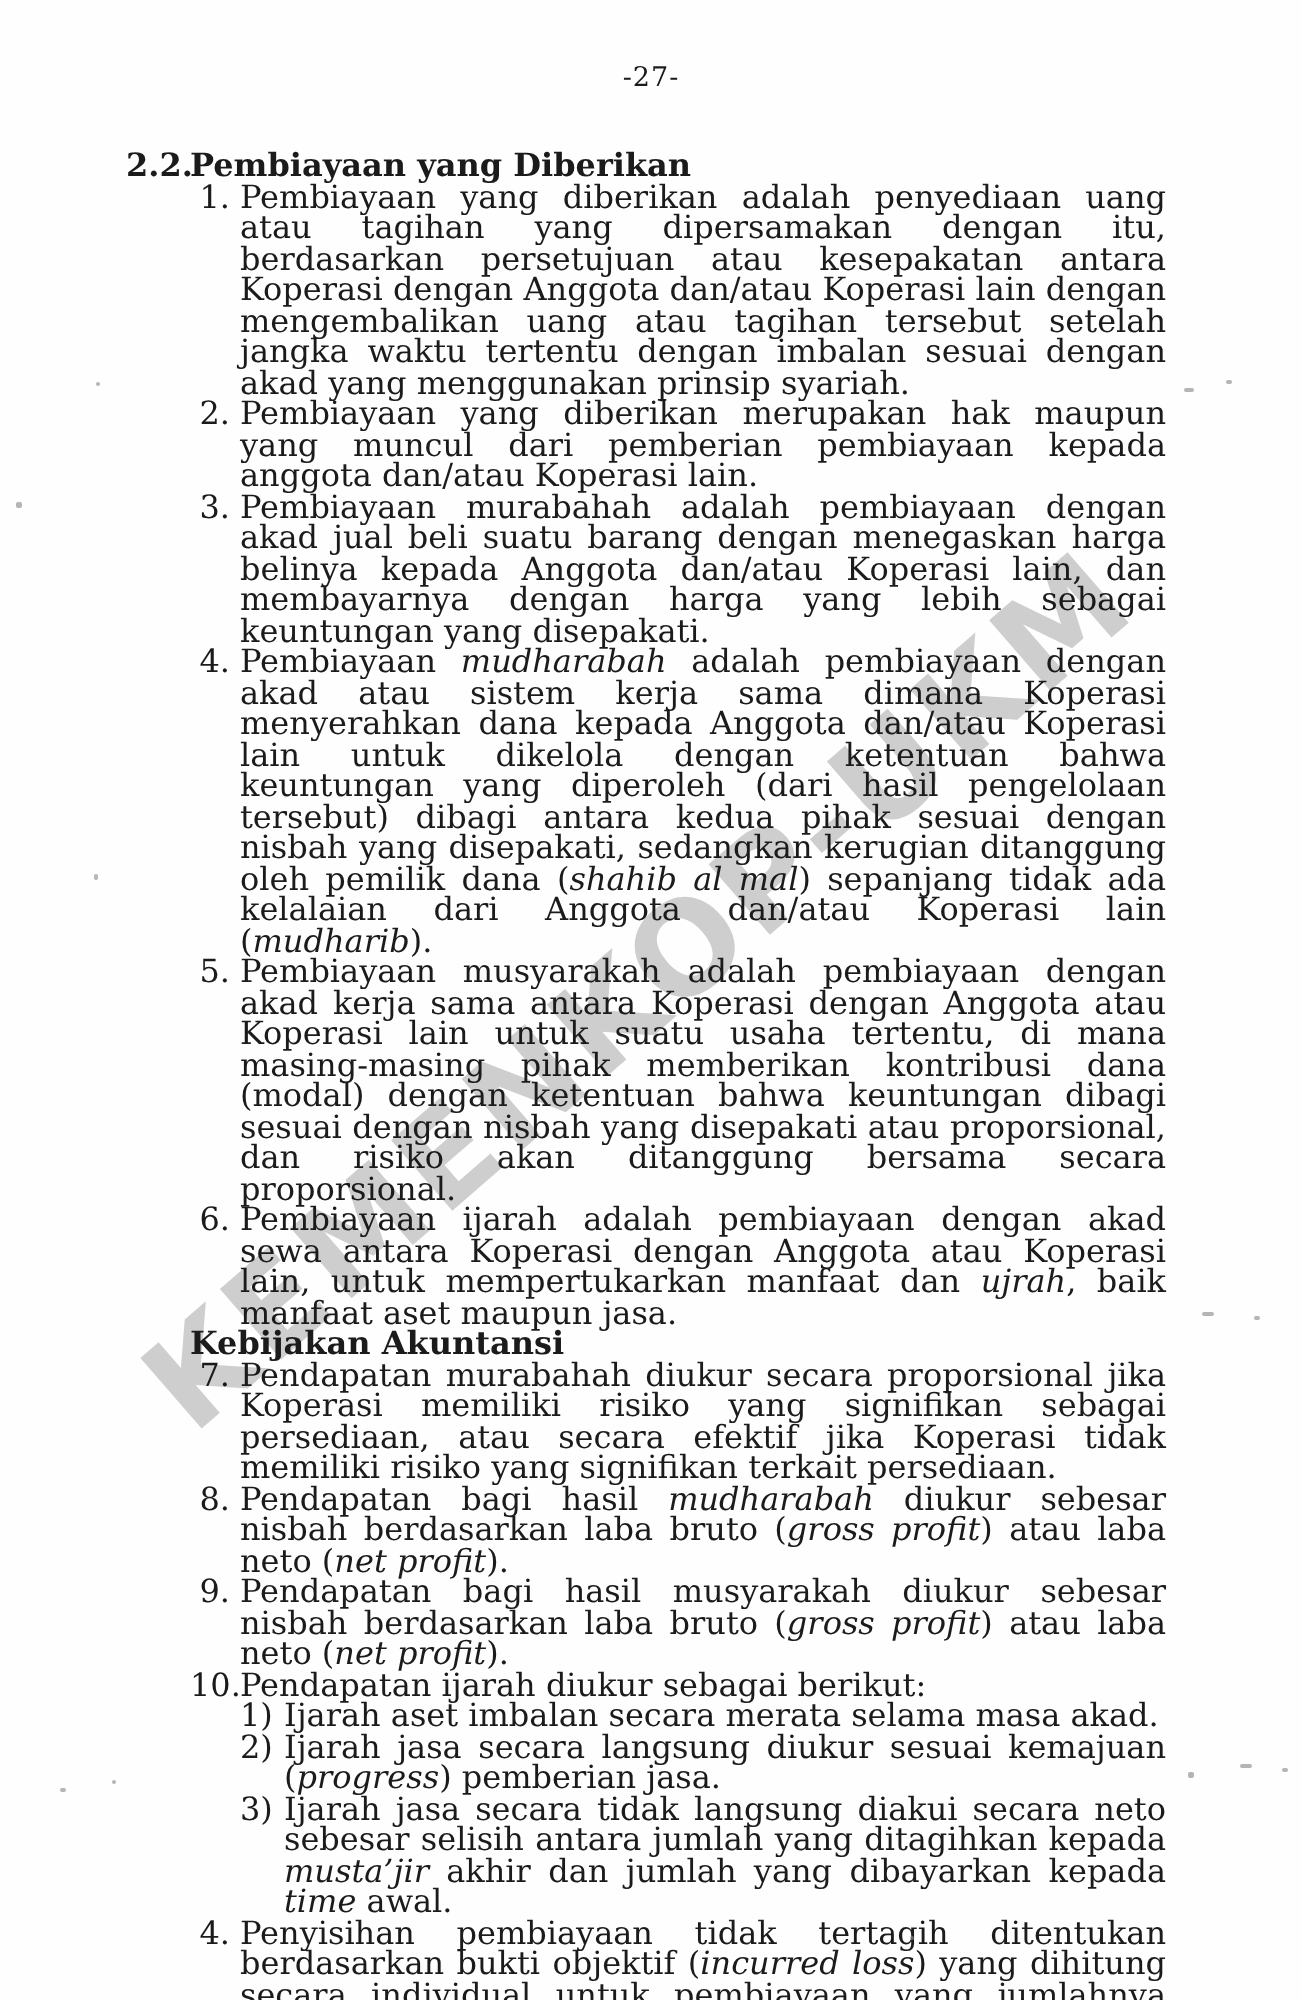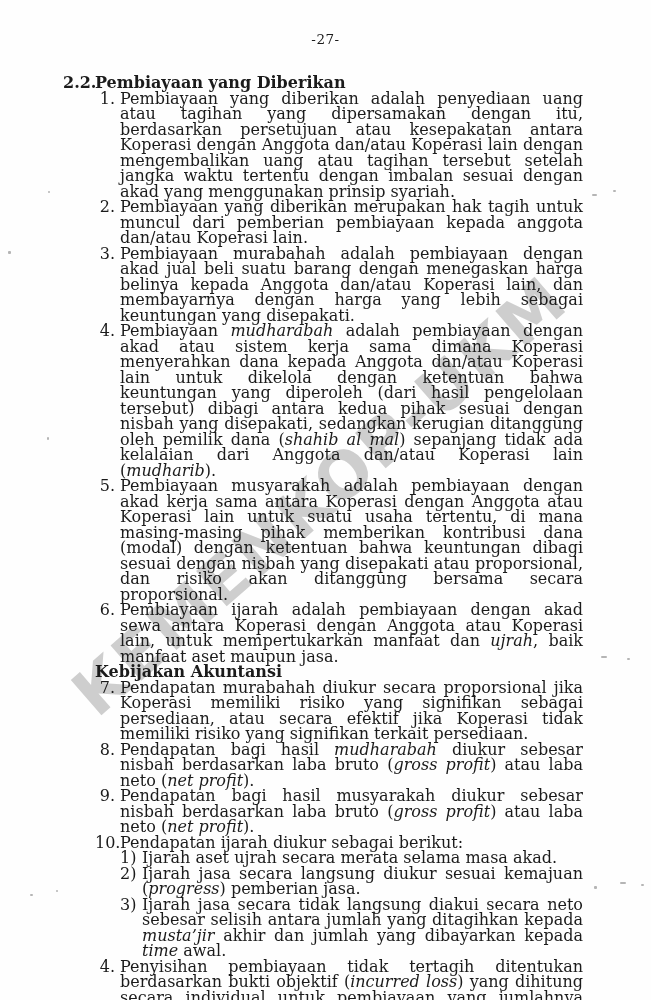--- a/index.html
+++ b/index.html
@@ -85,21 +85,21 @@
       <div class="sec-body">
 
 
         <div>
             <div class="item">
               <span class="num">1.</span>
               <div class="txt">Pembiayaan yang diberikan adalah penyediaan uang atau tagihan yang dipersamakan dengan itu, berdasarkan persetujuan atau kesepakatan antara Koperasi dengan Anggota dan/atau Koperasi lain dengan mengembalikan uang atau tagihan tersebut setelah jangka waktu tertentu dengan imbalan sesuai dengan akad yang menggunakan prinsip syariah.</div>
             </div>
             <div class="item">
               <span class="num">2.</span>
-              <div class="txt">Pembiayaan yang diberikan merupakan hak tagih untuk muncul dari pemberian pembiayaan kepada anggota dan/atau Koperasi lain.</div>
+              <div class="txt">Pembiayaan yang diberikan merupakan hak maupun yang muncul dari pemberian pembiayaan kepada anggota dan/atau Koperasi lain.</div>
             </div>
             <div class="item">
               <span class="num">3.</span>
               <div class="txt">Pembiayaan murabahah adalah pembiayaan dengan akad jual beli suatu barang dengan menegaskan harga belinya kepada Anggota dan/atau Koperasi lain, dan membayarnya dengan harga yang lebih sebagai keuntungan yang disepakati.</div>
             </div>
             <div class="item">
               <span class="num">4.</span>
               <div class="txt">Pembiayaan <i>mudharabah</i> adalah pembiayaan dengan akad atau sistem kerja sama dimana Koperasi menyerahkan dana kepada Anggota dan/atau Koperasi lain untuk dikelola dengan ketentuan bahwa keuntungan yang diperoleh (dari hasil pengelolaan tersebut) dibagi antara kedua pihak sesuai dengan nisbah yang disepakati, sedangkan kerugian ditanggung oleh pemilik dana (<i>shahib al mal</i>) sepanjang tidak ada kelalaian dari Anggota dan/atau Koperasi lain (<i>mudharib</i>).</div>
             </div>
             <div class="item">
@@ -125,21 +125,21 @@
             </div>
             <div class="item">
               <span class="num">9.</span>
               <div class="txt">Pendapatan bagi hasil musyarakah diukur sebesar nisbah berdasarkan laba bruto (<i>gross profit</i>) atau laba neto (<i>net profit</i>).</div>
             </div>
             <div class="item">
               <span class="num">10.</span>
               <div class="txt">Pendapatan ijarah diukur sebagai berikut:<div class="sublist">
                   <div class="item">
                     <span class="num">1)</span>
-                    <div class="txt">Ijarah aset ujrah secara merata selama masa akad.</div>
+                    <div class="txt">Ijarah aset imbalan secara merata selama masa akad.</div>
                   </div>
                   <div class="item">
                     <span class="num">2)</span>
                     <div class="txt">Ijarah jasa secara langsung diukur sesuai kemajuan (<i>progress</i>) pemberian jasa.</div>
                   </div>
                   <div class="item">
                     <span class="num">3)</span>
                     <div class="txt">Ijarah jasa secara tidak langsung diakui secara neto sebesar selisih antara jumlah yang ditagihkan kepada <i>musta’jir</i> akhir dan jumlah yang dibayarkan kepada <i>time</i> awal.</div>
                   </div>
                 </div></div>

